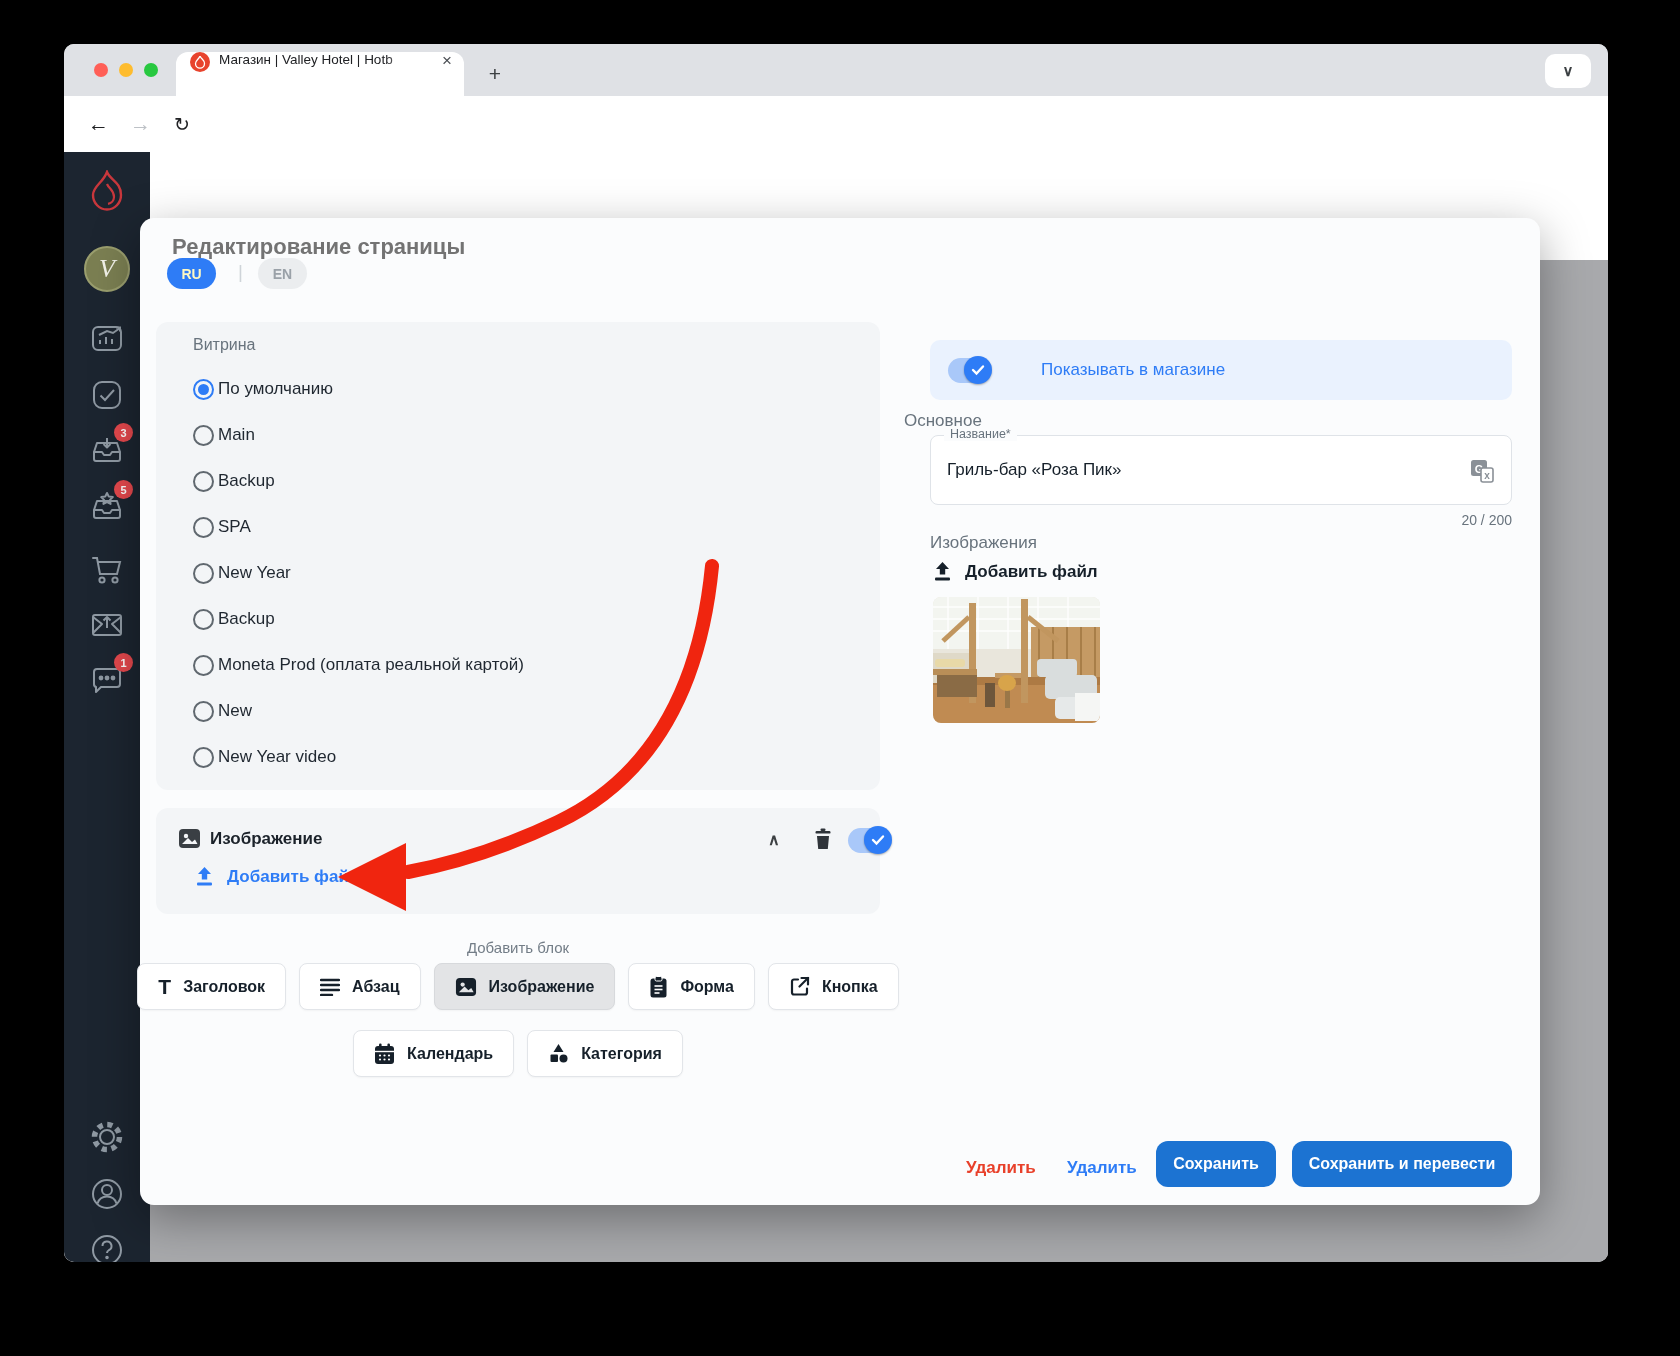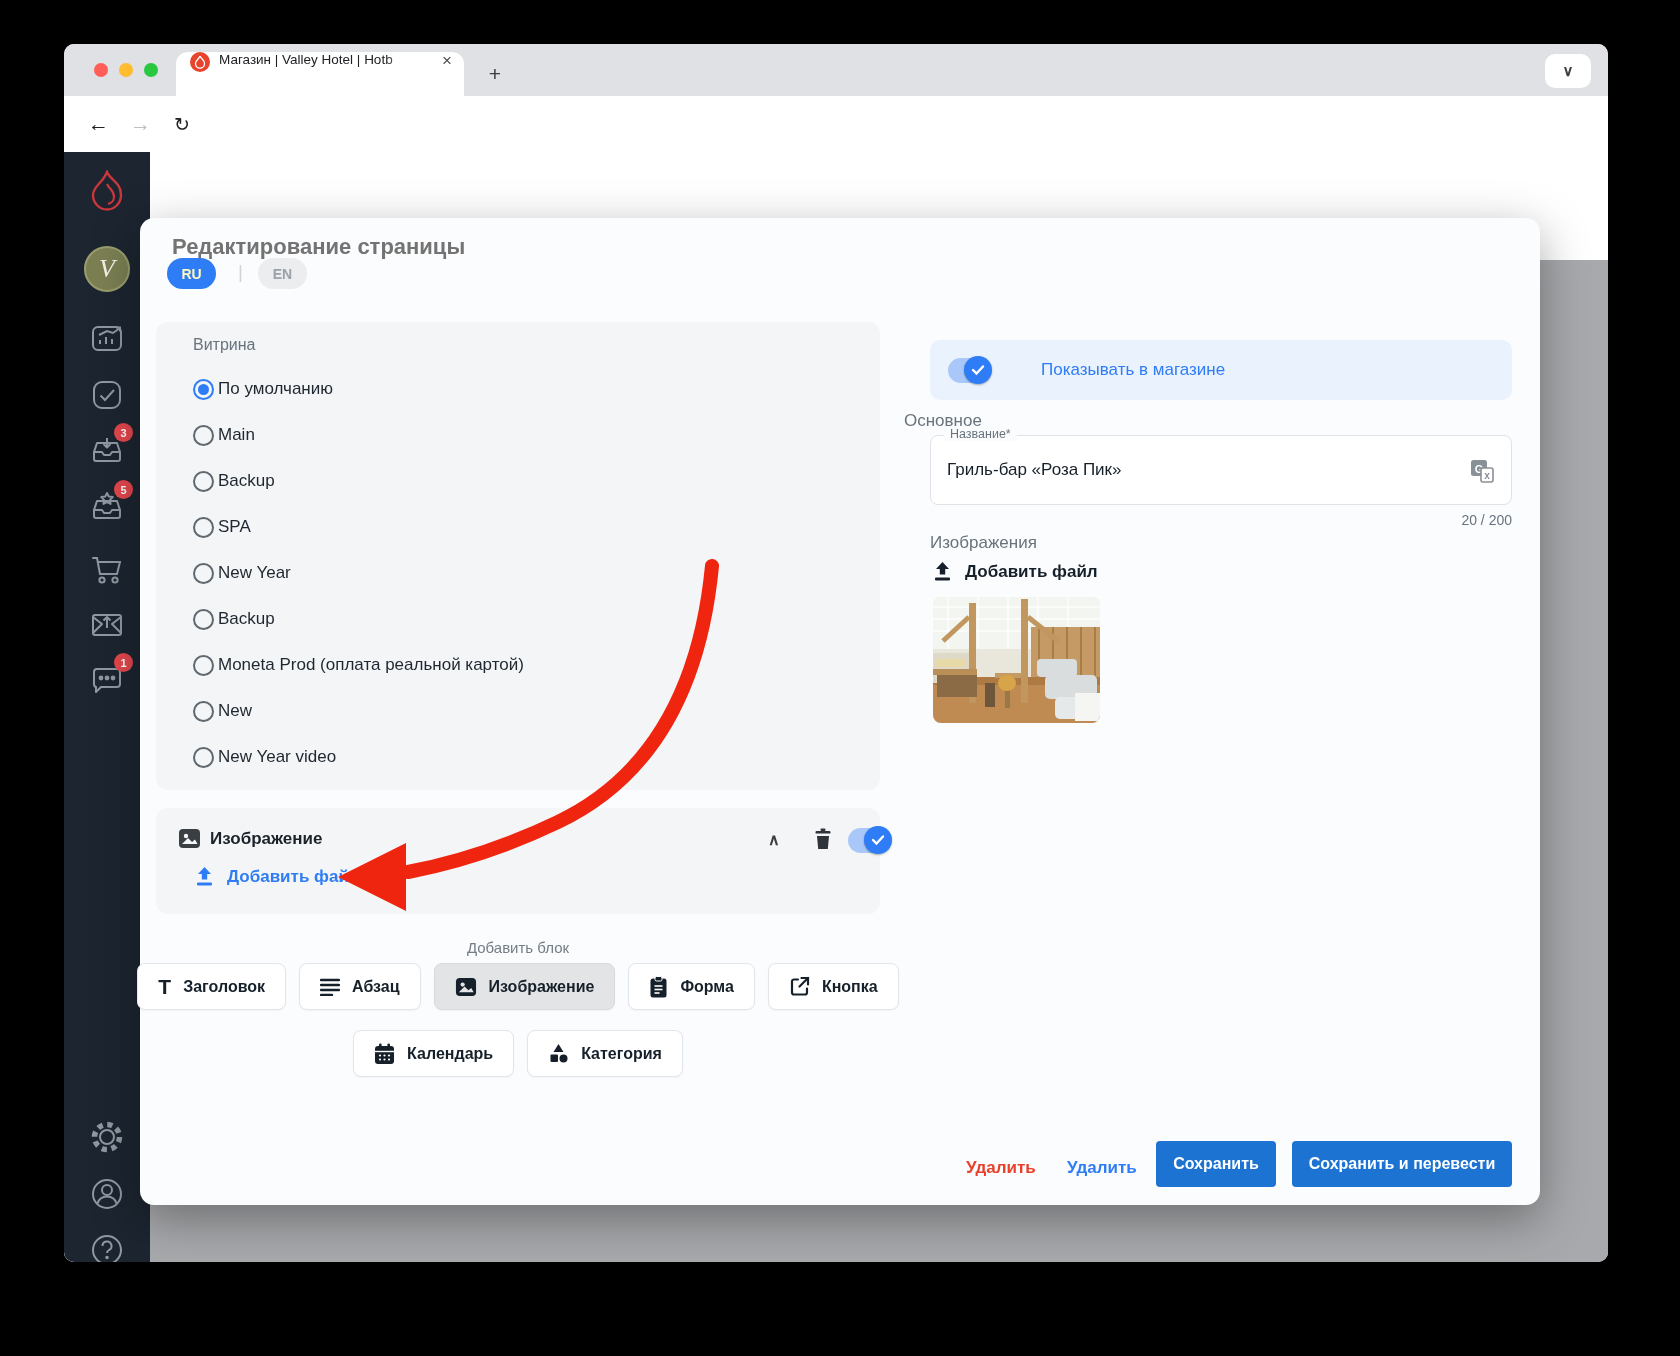--- a/index.html
+++ b/index.html
@@ -113,21 +113,21 @@
   .notch { position:absolute; left:13px; top:-9px; background:#fbfcfd; padding:0 6px; font-size:12.5px;
            color:#68737d; }
   .field-value { position:absolute; left:16px; top:24px; font-size:17px; color:#16202a; }
   .translate { position:absolute; right:16px; top:22px; }
   .counter { position:absolute; left:790px; top:294px; width:582px; text-align:right; font-size:14px; color:#68737d; }
   .addfile.dark { left:792px; top:343px; color:#16202a; position:absolute; }
   .thumb { position:absolute; left:793px; top:379px; width:167px; height:126px; border-radius:8px; overflow:hidden; }
 
   .f-delete { position:absolute; left:826px; top:940px; font-size:17px; font-weight:bold; color:#e8402a; }
   .f-cancel { position:absolute; left:927px; top:940px; font-size:17px; font-weight:bold; color:#2e7cf6; }
-  .f-btn { position:absolute; top:923px; height:46px; border-radius:4px; background:#1c73d2; color:#fff;
+  .f-btn { position:absolute; top:923px; height:46px; border-radius:12px; background:#1c73d2; color:#fff;
            font-size:16px; font-weight:bold; display:flex; align-items:center; justify-content:center;
            border:none; }
   .f-save { left:1016px; width:120px; }
   .f-savetr { left:1152px; width:220px; }
 
   .arrowlayer { position:absolute; left:0; top:0; width:1680px; height:1356px; z-index:20; pointer-events:none; }
   svg { display:block; }
 </style>
 </head>
 <body>

